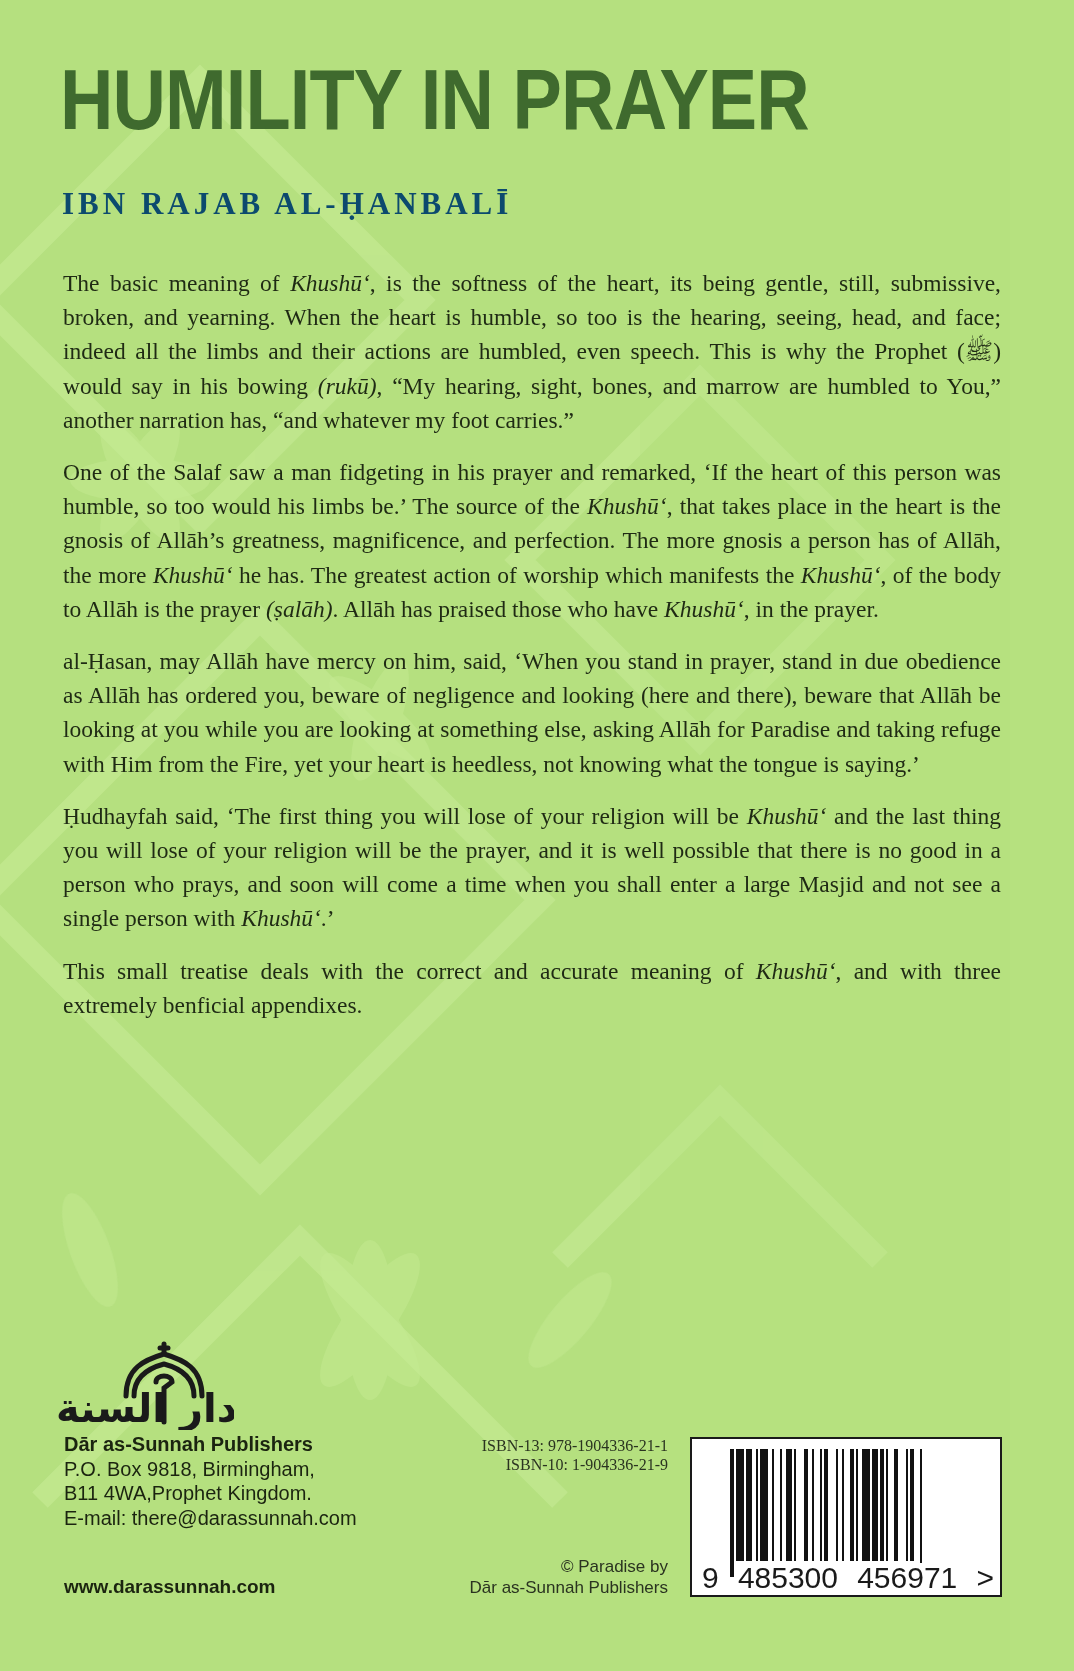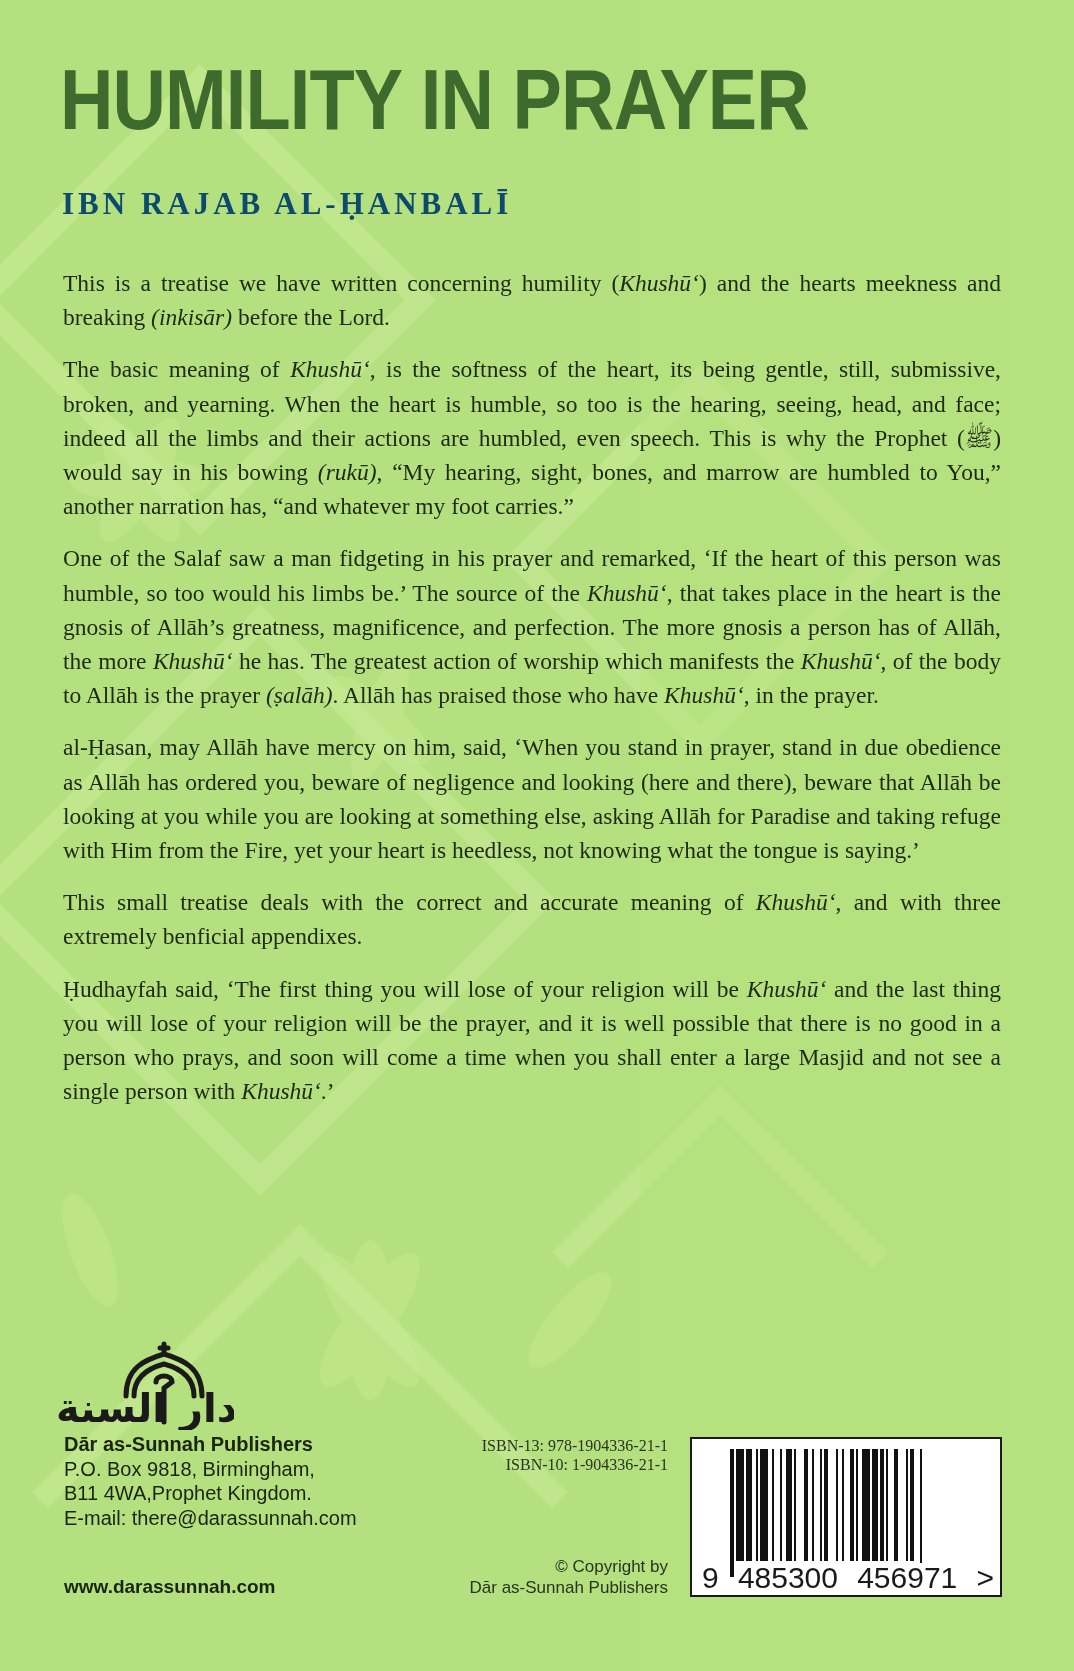--- a/index.html
+++ b/index.html
@@ -89,26 +89,25 @@
     <ellipse cx="380" cy="720" rx="20" ry="64" transform="rotate(20 380 720)"></ellipse>
     <ellipse cx="380" cy="720" rx="20" ry="64" transform="rotate(-50 380 720)"></ellipse>
   </g>
   <rect x="640" y="0" width="434" height="1671" fill="#b8e282" opacity="0.35"></rect>
 </svg>
 
 <h1 class="title">HUMILITY IN PRAYER</h1>
 <h2 class="author">IBN RAJAB AL-ḤANBALĪ</h2>
 
 <div class="body" id="blurb">
-    <p><span>This is a treatise we have written concerning humility (</span><i>Khushū‘</i><span>) and the hearts meekness and breaking </span><i>(inkisār)</i><span>  before the Lord.</span></p>
     <p><span>The basic meaning of </span><i>Khushū‘</i><span>, is the softness of the heart, its being gentle, still, submissive, broken, and yearning. When the heart is humble, so too is the hearing, seeing, head, and face; indeed all the limbs and their actions are humbled, even speech. This is why the Prophet (ﷺ) would say in his bowing </span><i>(rukū)</i><span>, “My hearing, sight, bones, and marrow are humbled to You,” another narration has, “and whatever my foot carries.”</span></p>
     <p><span>One of the Salaf saw a man fidgeting in his prayer and remarked, ‘If the heart of this person was humble, so too would his limbs be.’  The source of the </span><i>Khushū‘</i><span>, that takes place in the heart is the gnosis of Allāh’s greatness, magnificence, and perfection. The more gnosis a person has of Allāh, the more </span><i>Khushū‘</i><span> he has. The greatest action of worship which manifests the </span><i>Khushū‘</i><span>, of the body to Allāh is the prayer </span><i>(ṣalāh)</i><span>. Allāh has praised those who have </span><i>Khushū‘</i><span>, in the prayer.</span></p>
     <p><span>al-Ḥasan, may Allāh have mercy on him, said, ‘When you stand in prayer, stand in due obedience as Allāh has ordered you, beware of negligence and looking (here and there), beware that Allāh be looking at you while you are looking at something else, asking Allāh for Paradise and taking refuge with Him from the Fire, yet your heart is heedless, not knowing what the tongue is saying.’</span></p>
+    <p><span>Ḥudhayfah said, ‘The first thing you will lose of your religion will be </span><i>Khushū‘</i><span> and the last thing you will lose of your religion will be the prayer, and it is well possible that there is no good in a person who prays, and soon will come a time when you shall enter a large Masjid and not see a single person with </span><i>Khushū‘</i><span>.’</span></p>
     <p><span>This small treatise deals with the correct and accurate meaning of  </span><i>Khushū‘</i><span>, and  with three extremely benficial appendixes.</span></p>
-    <p><span>Ḥudhayfah said, ‘The first thing you will lose of your religion will be </span><i>Khushū‘</i><span> and the last thing you will lose of your religion will be the prayer, and it is well possible that there is no good in a person who prays, and soon will come a time when you shall enter a large Masjid and not see a single person with </span><i>Khushū‘</i><span>.’</span></p>
   </div>
 
 <div class="logo">
   <svg width="180" height="92" viewBox="0 0 180 92">
     <g fill="none" stroke="#1a1a1a" stroke-width="5" stroke-linecap="round">
       <path d="M110 6 L110 14"></path>
       <path d="M106 10 L114 10"></path>
       <path d="M72 58 C72 30 90 22 110 16 C130 22 148 30 148 58"></path>
       <path d="M80 58 C80 38 95 30 110 26 C125 30 140 38 140 58"></path>
       <path d="M102 44 C102 36 118 36 118 44 L110 50 L110 84"></path>
@@ -120,25 +119,25 @@
 <div class="pub">
   <div class="name">Dār as-Sunnah Publishers</div>
   <div>P.O. Box 9818, Birmingham,</div>
   <div>B11 4WA,Prophet Kingdom.</div>
   <div>E-mail: there@darassunnah.com</div>
 </div>
 <div class="web">www.darassunnah.com</div>
 
 <div class="isbn">
   <div>ISBN-13: 978-1904336-21-1</div>
-  <div>ISBN-10: 1-904336-21-1</div>
+  <div>ISBN-10: 1-904336-21-9</div>
 </div>
 
 <div class="copy">
-  <div>© Copyright by</div>
+  <div>© Paradise by</div>
   <div>Dār as-Sunnah Publishers</div>
 </div>
 
 <div class="barcode">
   <svg id="bars" width="308" height="156" viewBox="0 0 308 156">
       <rect x="38" y="10" width="4" height="128" fill="#111"></rect>
       <rect x="44" y="10" width="8" height="112" fill="#111"></rect>
       <rect x="54" y="10" width="6" height="112" fill="#111"></rect>
       <rect x="64" y="10" width="2" height="112" fill="#111"></rect>
       <rect x="68" y="10" width="8" height="112" fill="#111"></rect>

